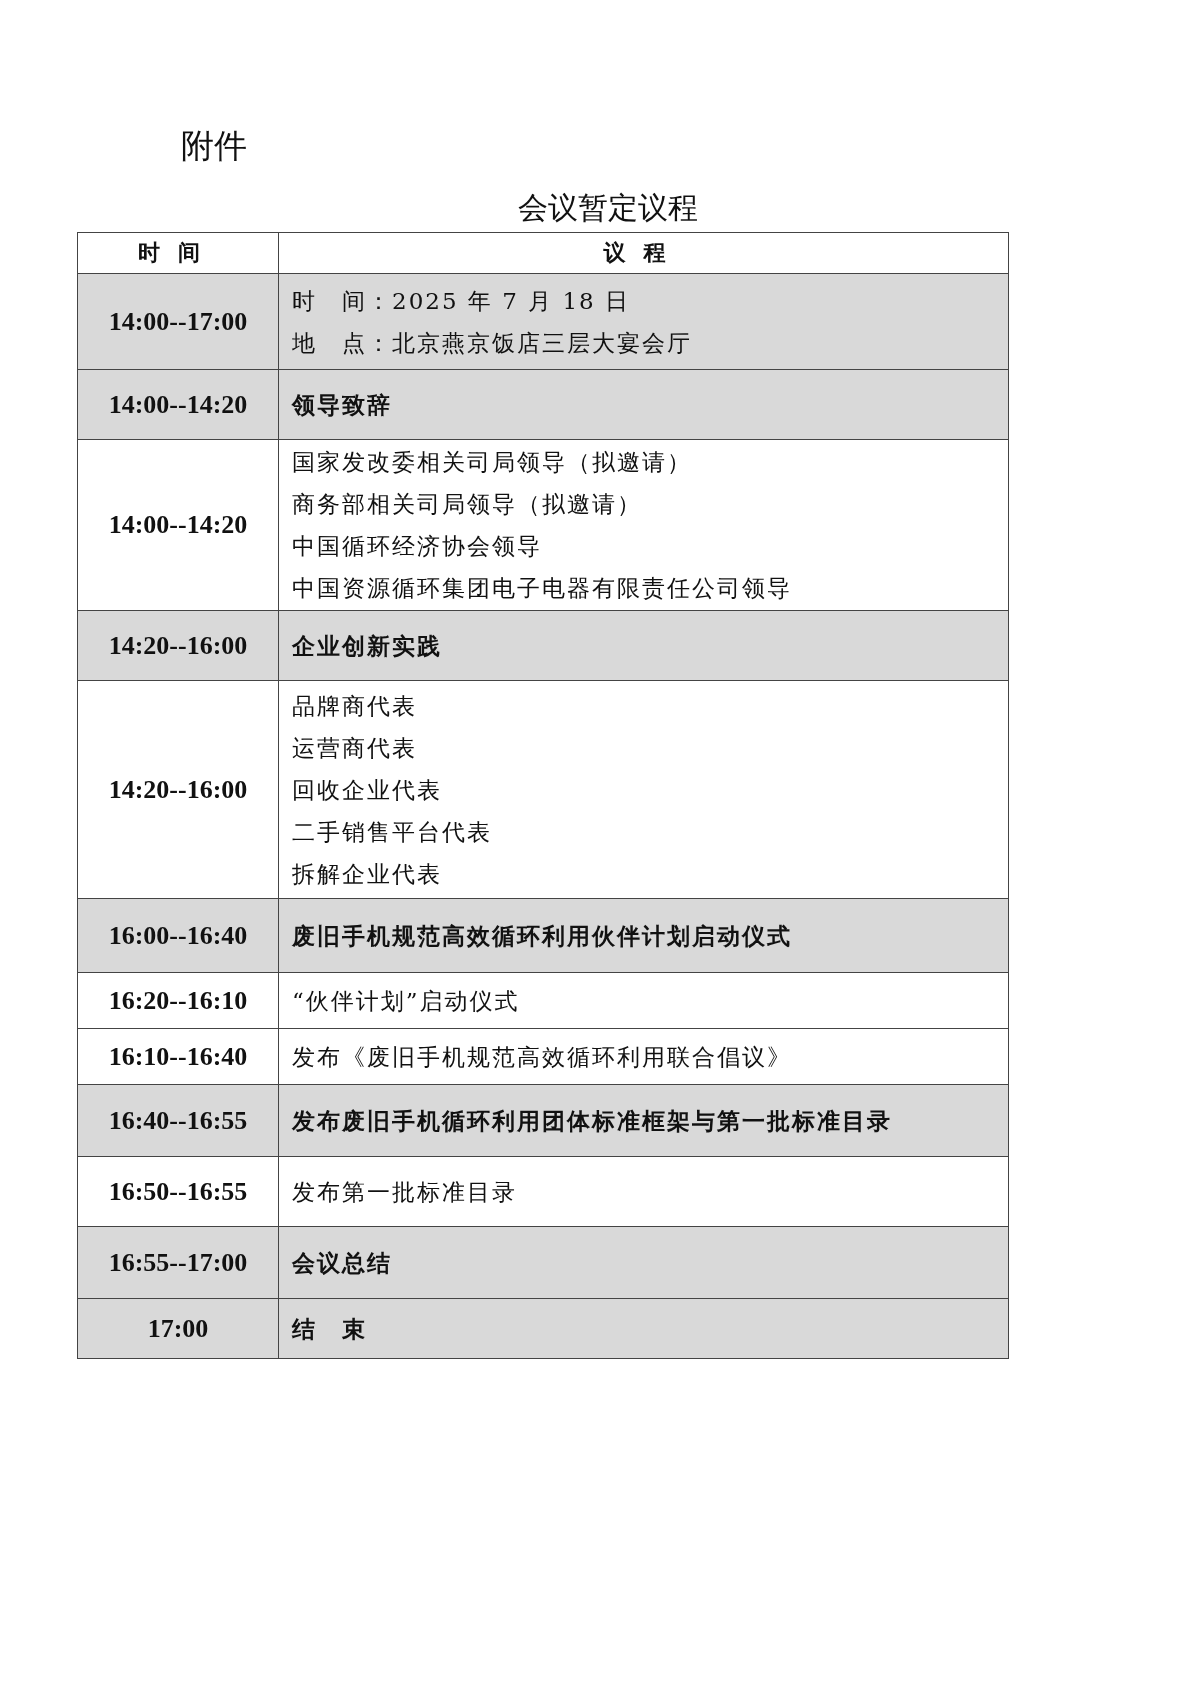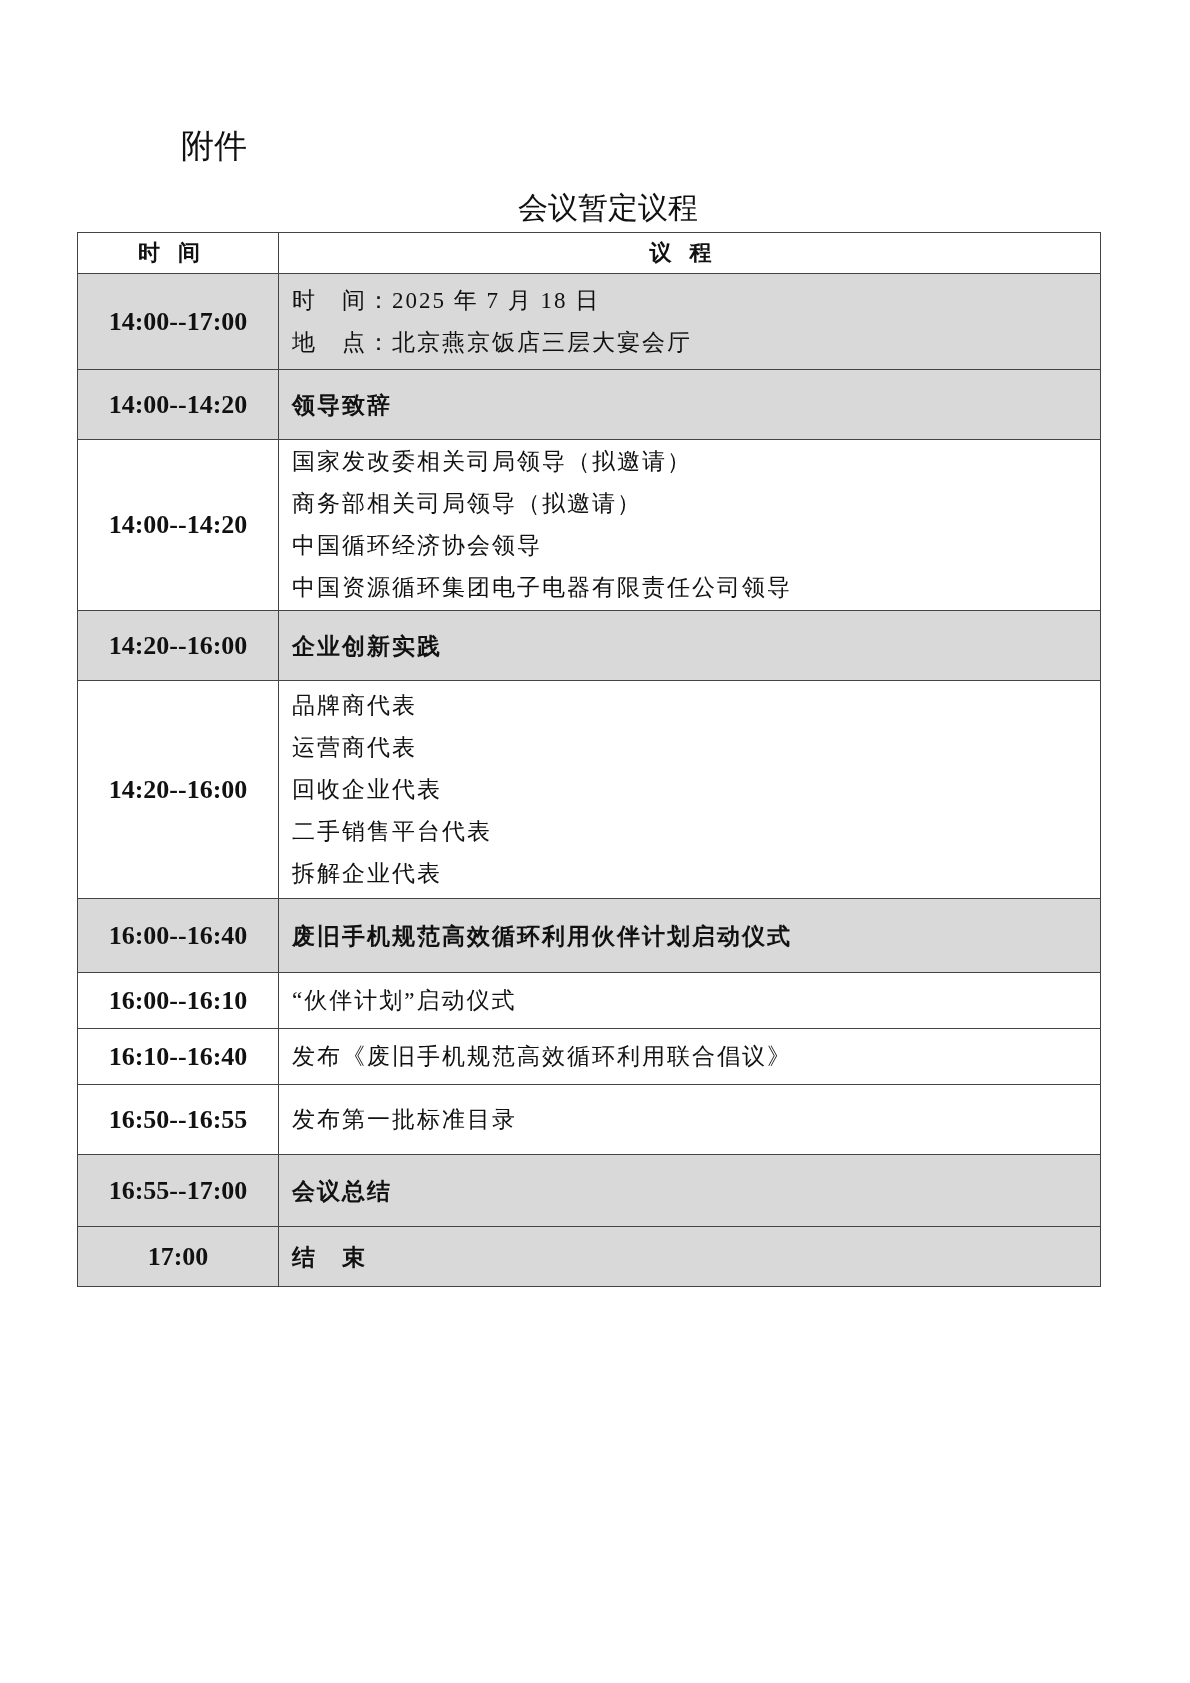--- a/index.html
+++ b/index.html
@@ -1,20 +1,20 @@
 <!DOCTYPE html>
 <html><head>
 <meta charset="utf-8">
 <style>
   html, body { margin:0; padding:0; background:#fff; }
   body { width:1190px; height:1683px; position:relative; font-family:"DejaVu Serif", serif; color:#111; }
   .attach { position:absolute; left:181px; top:124px; font-family:"DejaVu Sans", sans-serif; font-size:33px; }
   .title { position:absolute; left:8px; width:1190px; top:188px; text-align:center; font-family:"DejaVu Sans", sans-serif; font-size:30px; padding-left:10px; box-sizing:border-box; }
-  table { position:absolute; left:77px; top:232px; width:1024px; border-collapse:collapse; }
-  td, th { border:1.3px solid #444;font-family:Liberation Serif, serif; }
+  table { position:absolute; left:77px; top:232px; width:932px; border-collapse:collapse; }
+  td, th { border:1.3px solid #444; }
   th { height:38px; font-family:"DejaVu Sans", sans-serif; font-weight:bold; font-size:22px; letter-spacing:18px; }
   td.time { width:198px; text-align:center; font-family:"Liberation Serif", serif; font-weight:bold; font-size:26px; }
   td.agenda { padding-left:13px; font-size:23px; letter-spacing:2px; line-height:42px; }
   tr.shaded td { background:#d9d9d9; }
   .bold { font-weight:bold; font-family:"DejaVu Sans", sans-serif; letter-spacing:1px; }
   .line { display:block; }
 </style>
 </head>
 <body>
 
@@ -67,29 +67,35 @@
           <span class="line">拆解企业代表</span>
         </td>
       </tr>
       <tr class="shaded" style="height: 74px; padding-left: 13px;">
         <td class="time">16:00--16:40</td>
         <td class="agenda bold">
           <span class="line">废旧手机规范高效循环利用伙伴计划启动仪式</span>
         </td>
       </tr>
       <tr style="height: 56px;">
-        <td class="time">16:00--16:10</td>
+        <td class="time">16:20--16:10</td>
         <td class="agenda">
           <span class="line">“伙伴计划”启动仪式</span>
         </td>
       </tr>
       <tr style="height: 56px;">
         <td class="time">16:10--16:40</td>
         <td class="agenda">
           <span class="line">发布《废旧手机规范高效循环利用联合倡议》</span>
+        </td>
+      </tr>
+      <tr class="shaded" style="height: 72px;">
+        <td class="time">16:40--16:55</td>
+        <td class="agenda bold">
+          <span class="line">发布废旧手机循环利用团体标准框架与第一批标准目录</span>
         </td>
       </tr>
       <tr style="height: 70px;">
         <td class="time">16:50--16:55</td>
         <td class="agenda">
           <span class="line">发布第一批标准目录</span>
         </td>
       </tr>
       <tr class="shaded" style="height: 72px;">
         <td class="time">16:55--17:00</td>

